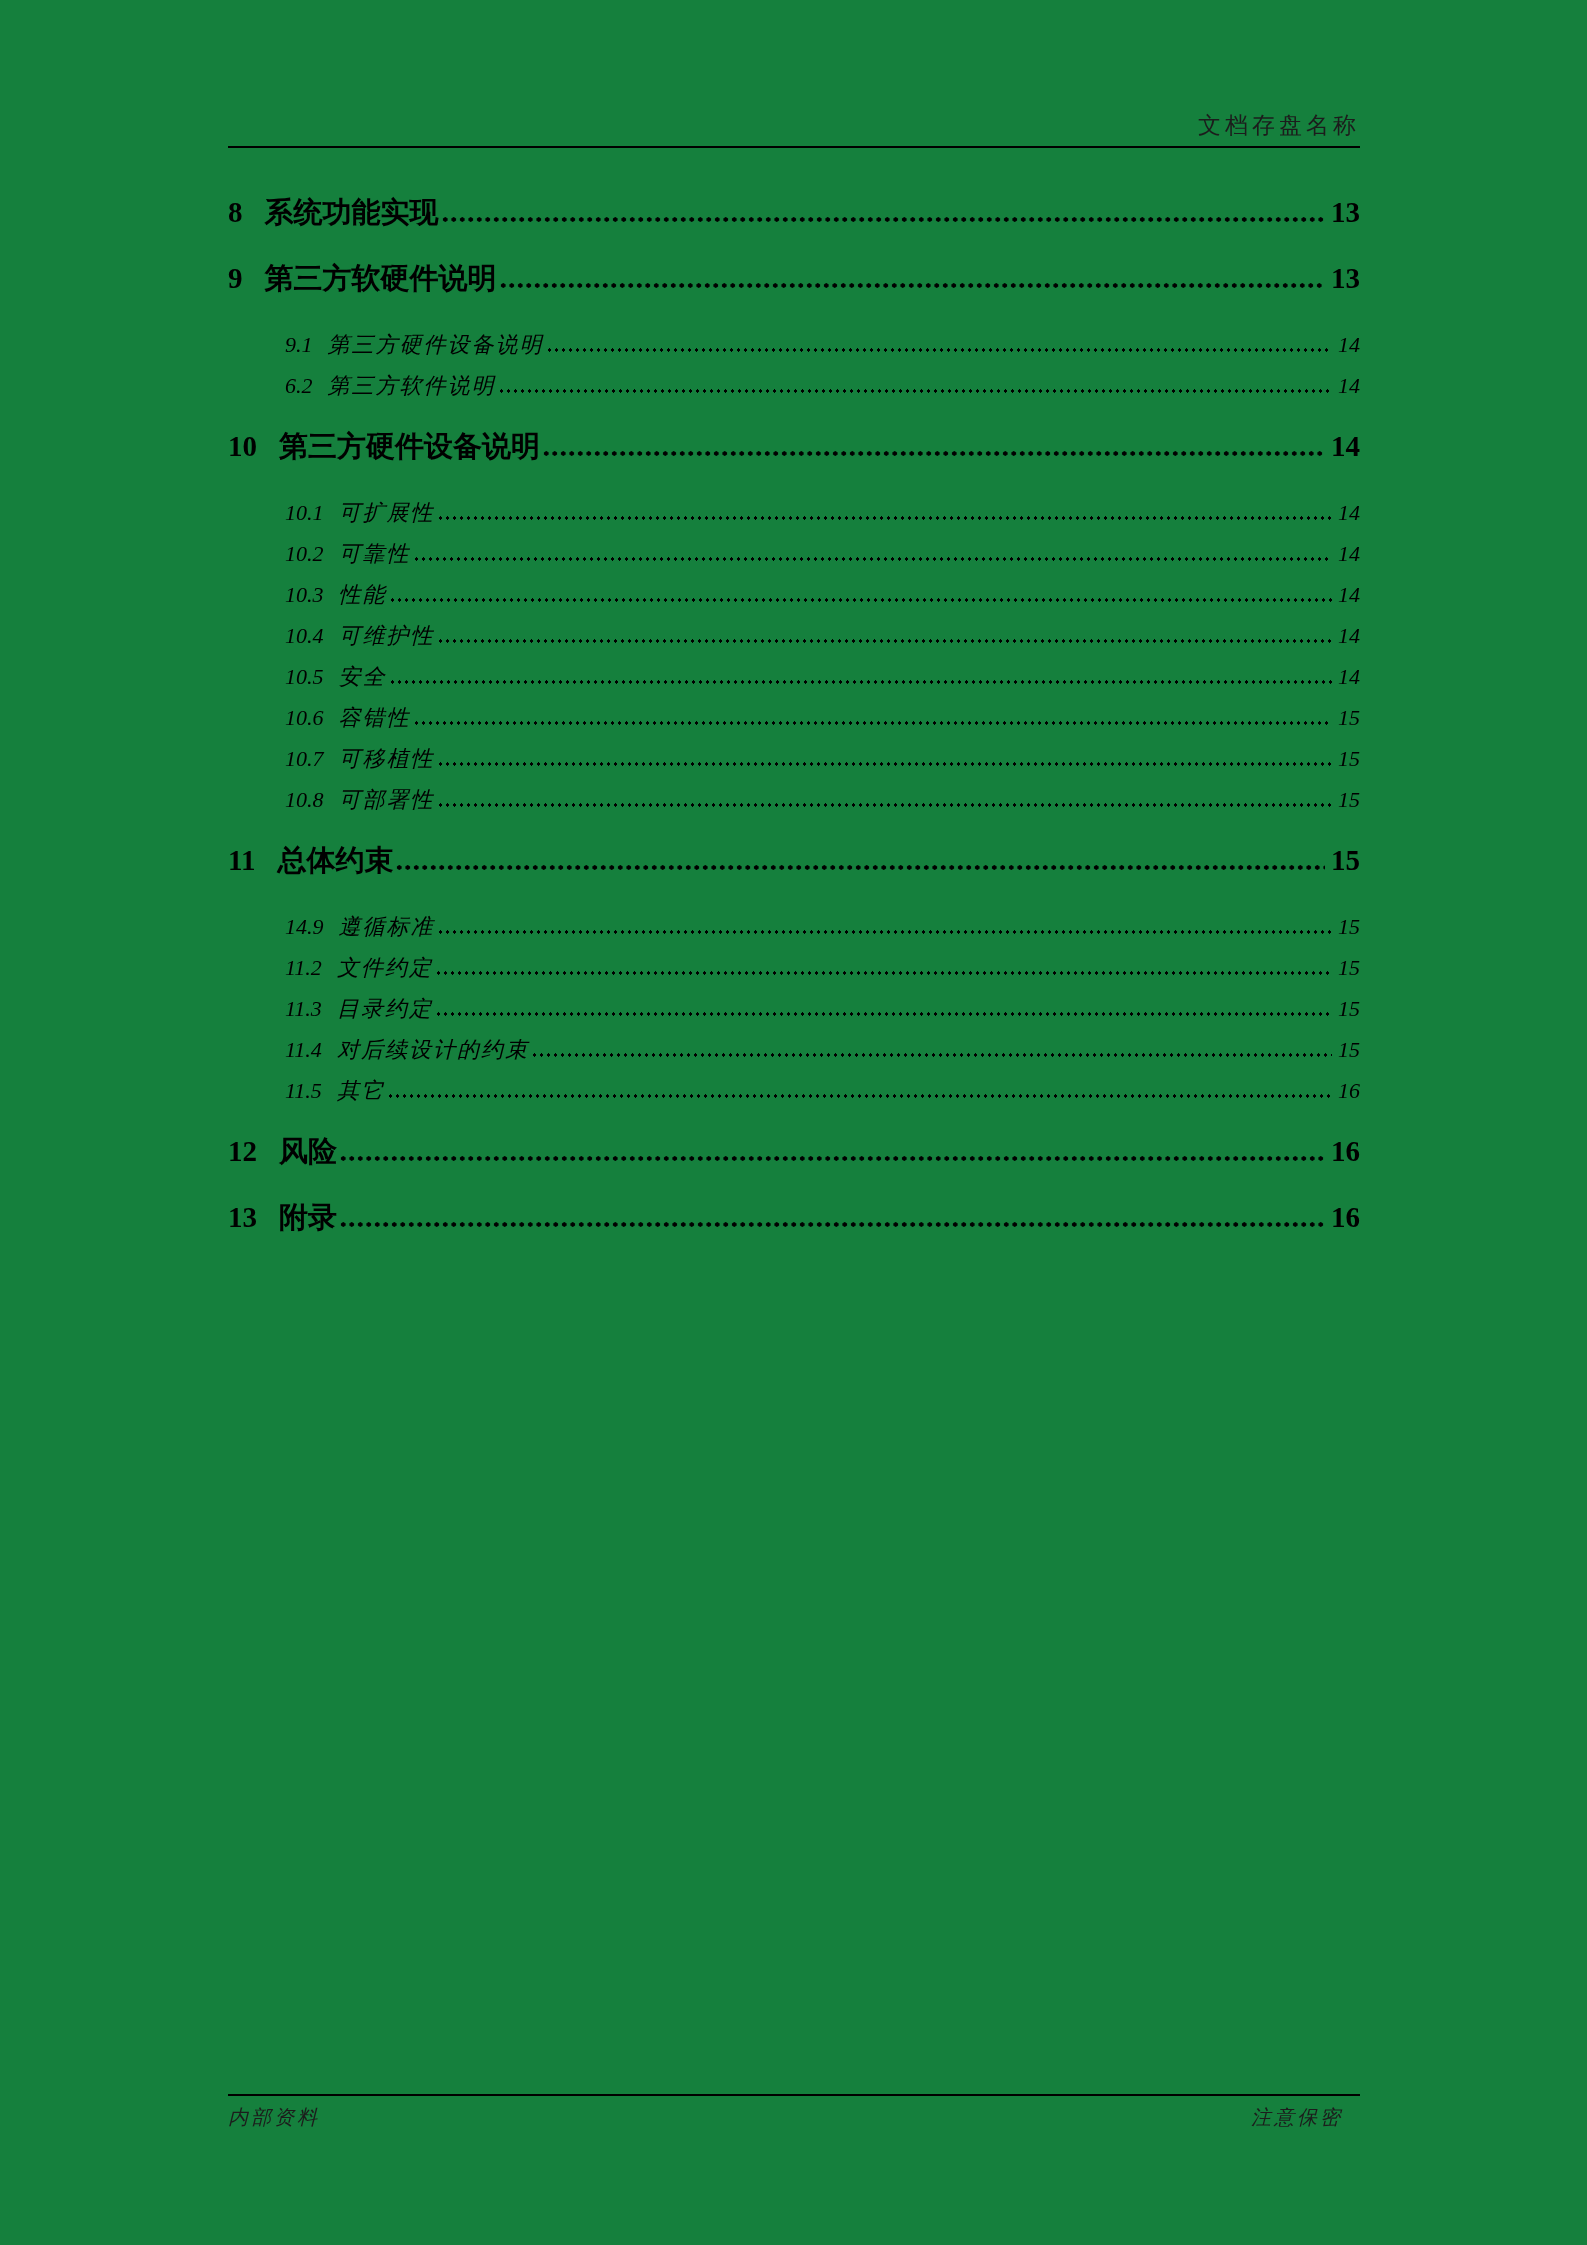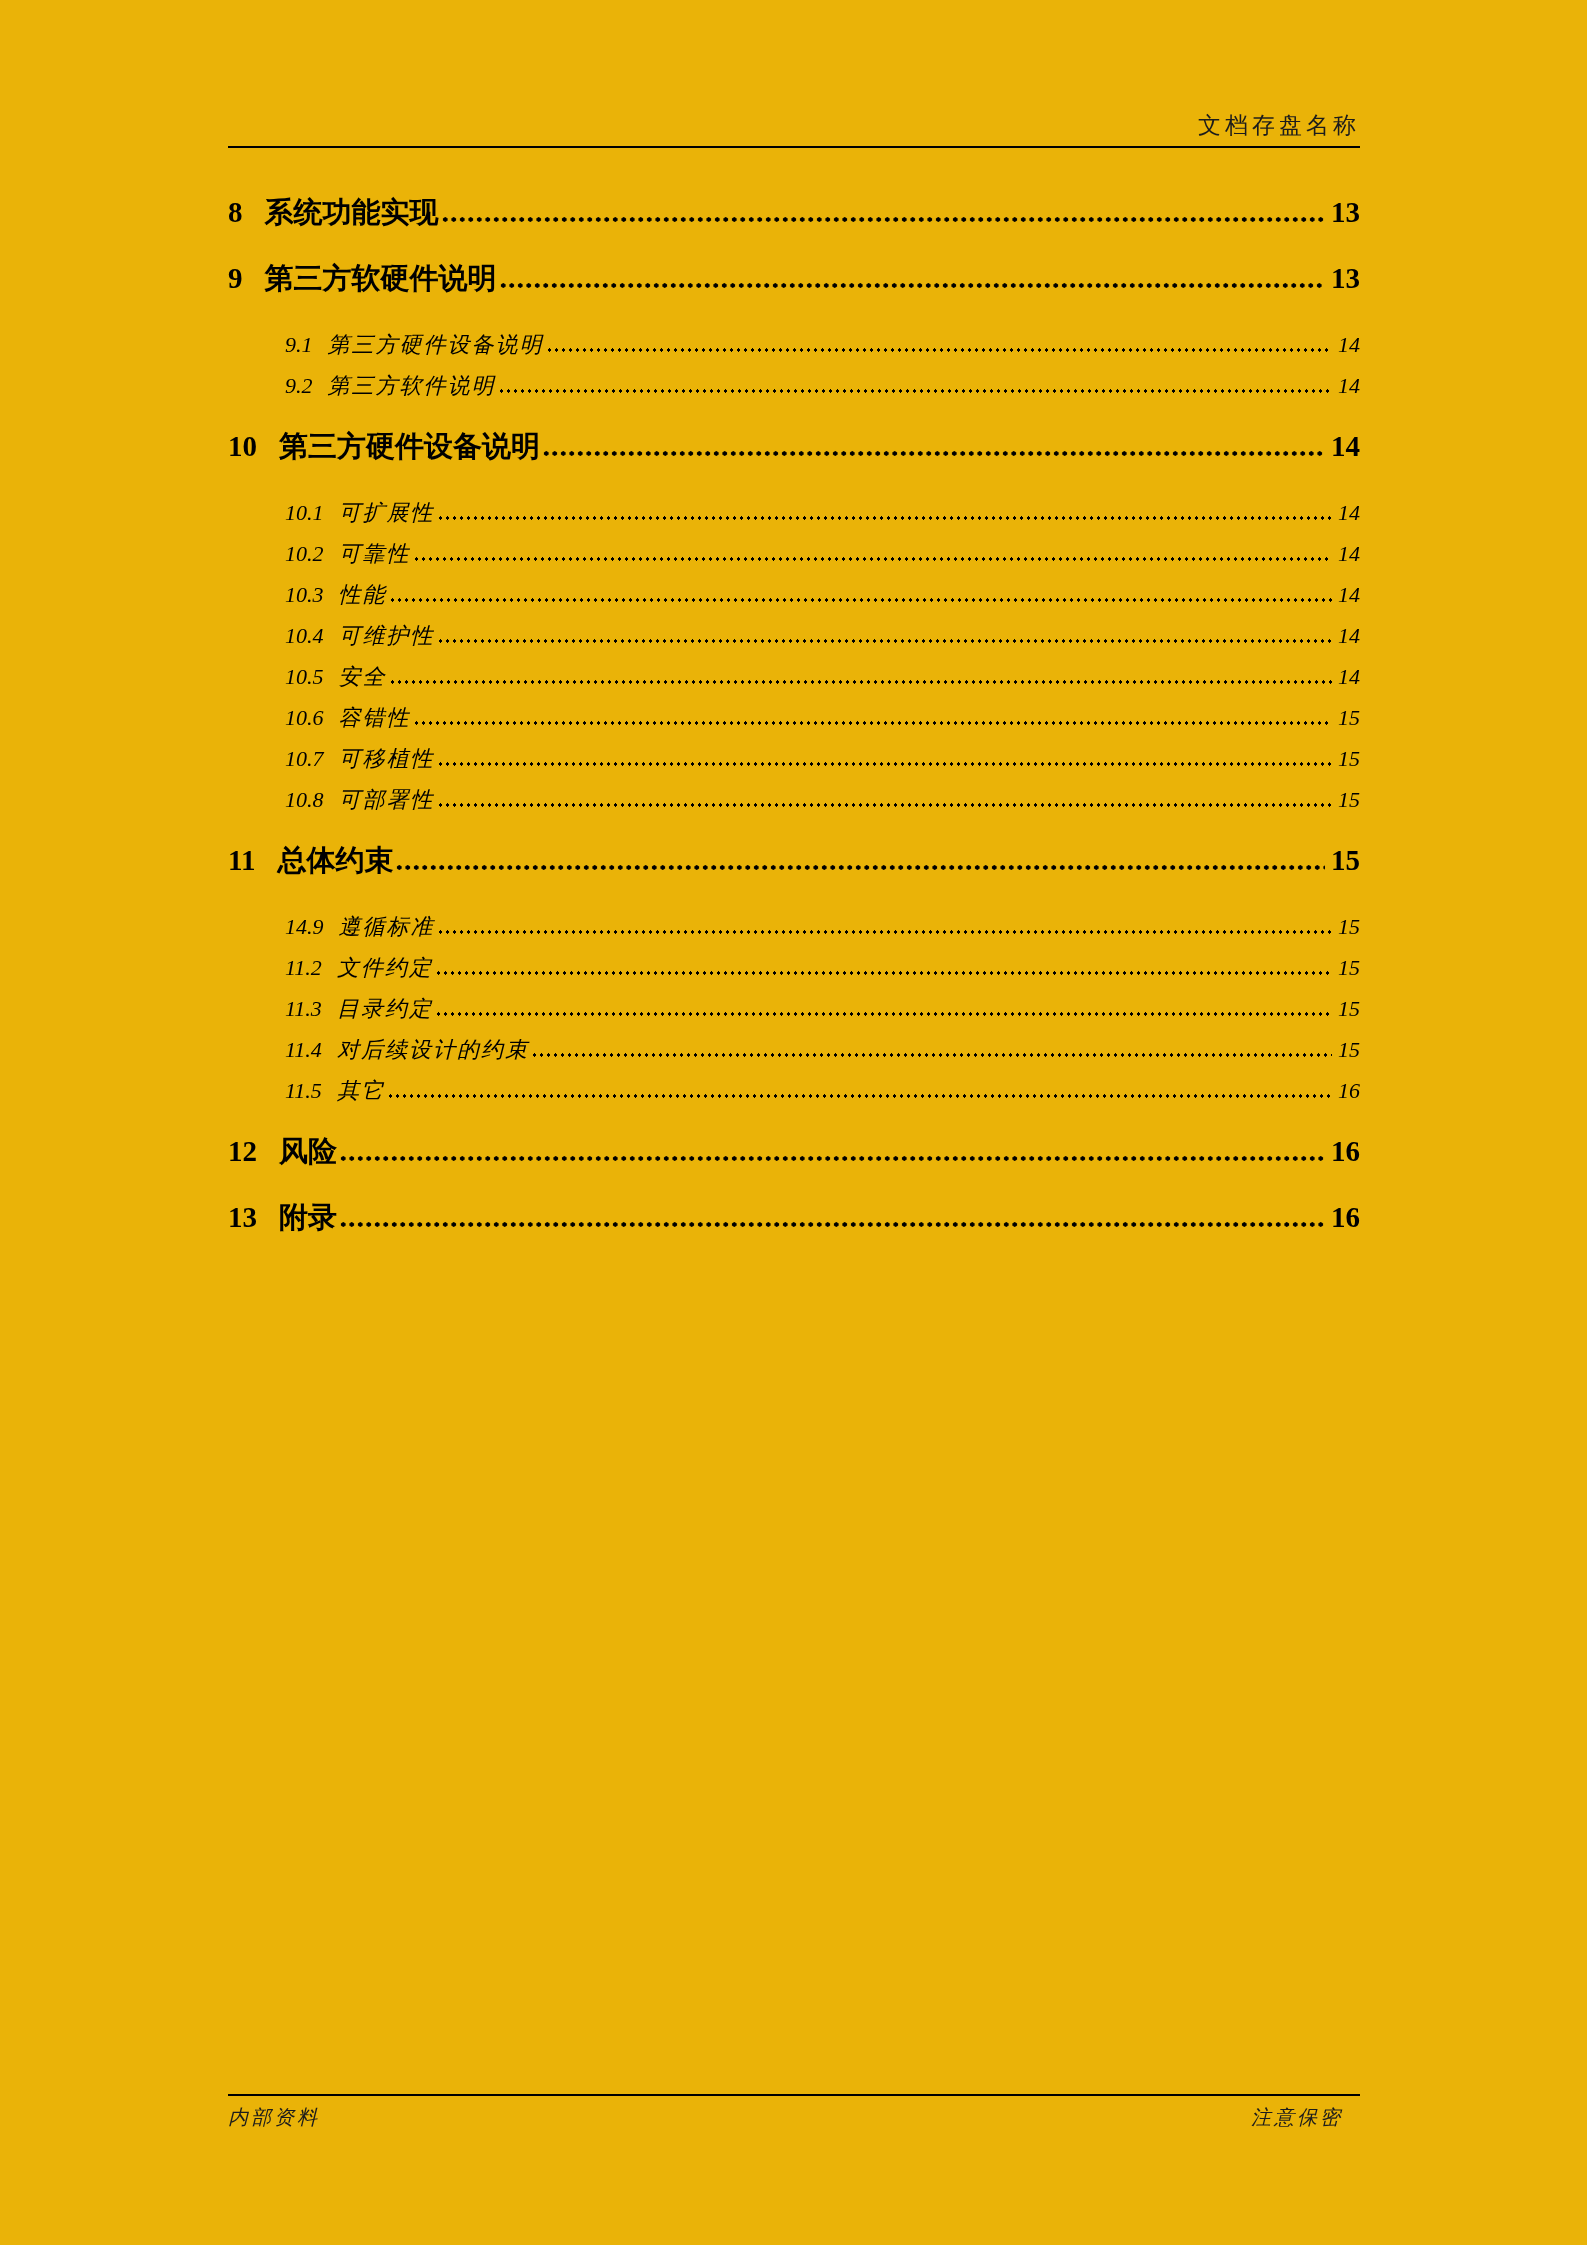--- a/index.html
+++ b/index.html
@@ -4,21 +4,21 @@
 <style>
   html, body {
     margin: 0;
     padding: 0;
     background: #ffffff;
   }
   .page {
     position: relative;
     width: 1587px;
     height: 2245px;
-    background: #eab308;
+    background: #15803d;
     color: #000000;
     font-family: "Liberation Serif", "DejaVu Serif", serif;
     overflow: hidden;
   }
 
   
   .header-title {
     position: absolute;
     top: 110px;
     right: 227px;
@@ -134,21 +134,21 @@
     <span class="toc-leader"></span>
     <span class="toc-page">13</span>
   </div>
       <div class="toc-row l2">
     <span class="toc-num">9.1</span>
     <span class="toc-title">第三方硬件设备说明</span>
     <span class="toc-leader"></span>
     <span class="toc-page">14</span>
   </div>
       <div class="toc-row l2">
-    <span class="toc-num">9.2</span>
+    <span class="toc-num">6.2</span>
     <span class="toc-title">第三方软件说明</span>
     <span class="toc-leader"></span>
     <span class="toc-page">14</span>
   </div>
       <div class="toc-row l1">
     <span class="toc-num">10</span>
     <span class="toc-title">第三方硬件设备说明</span>
     <span class="toc-leader"></span>
     <span class="toc-page">14</span>
   </div>

